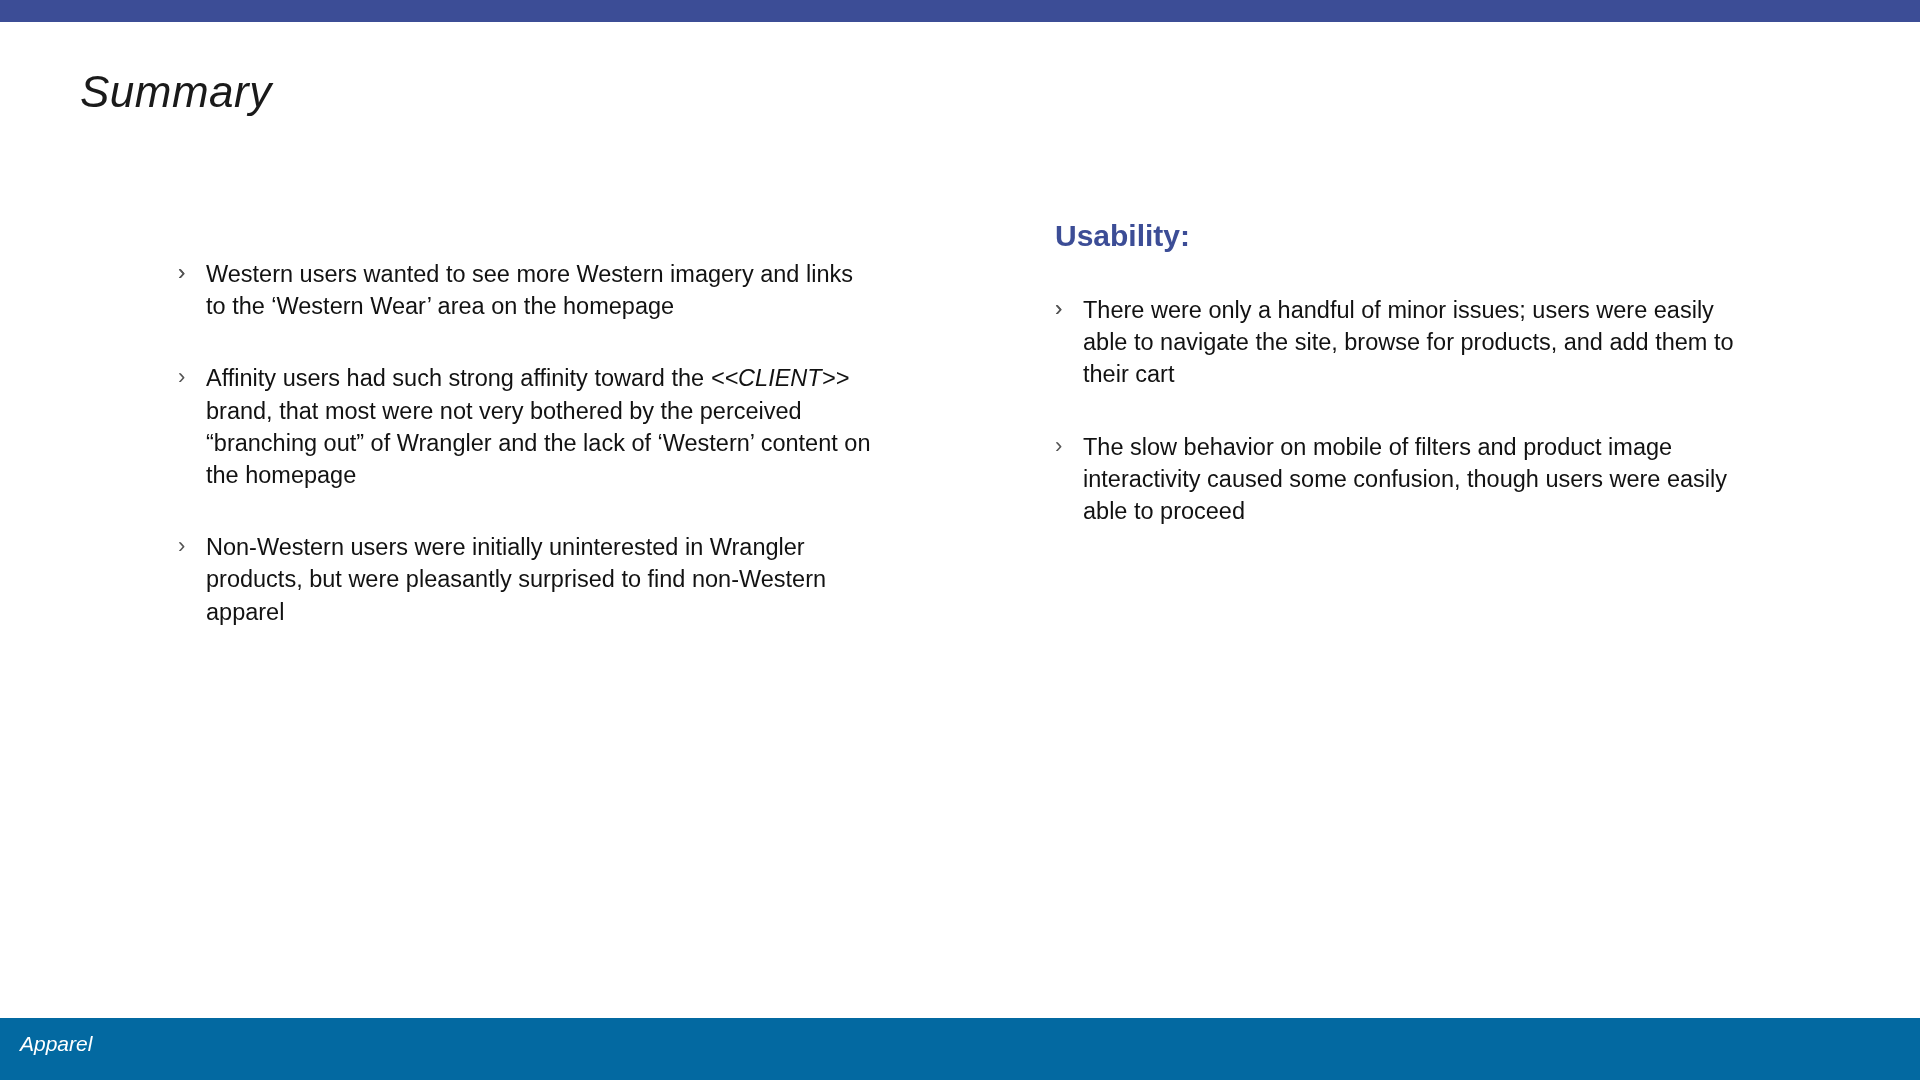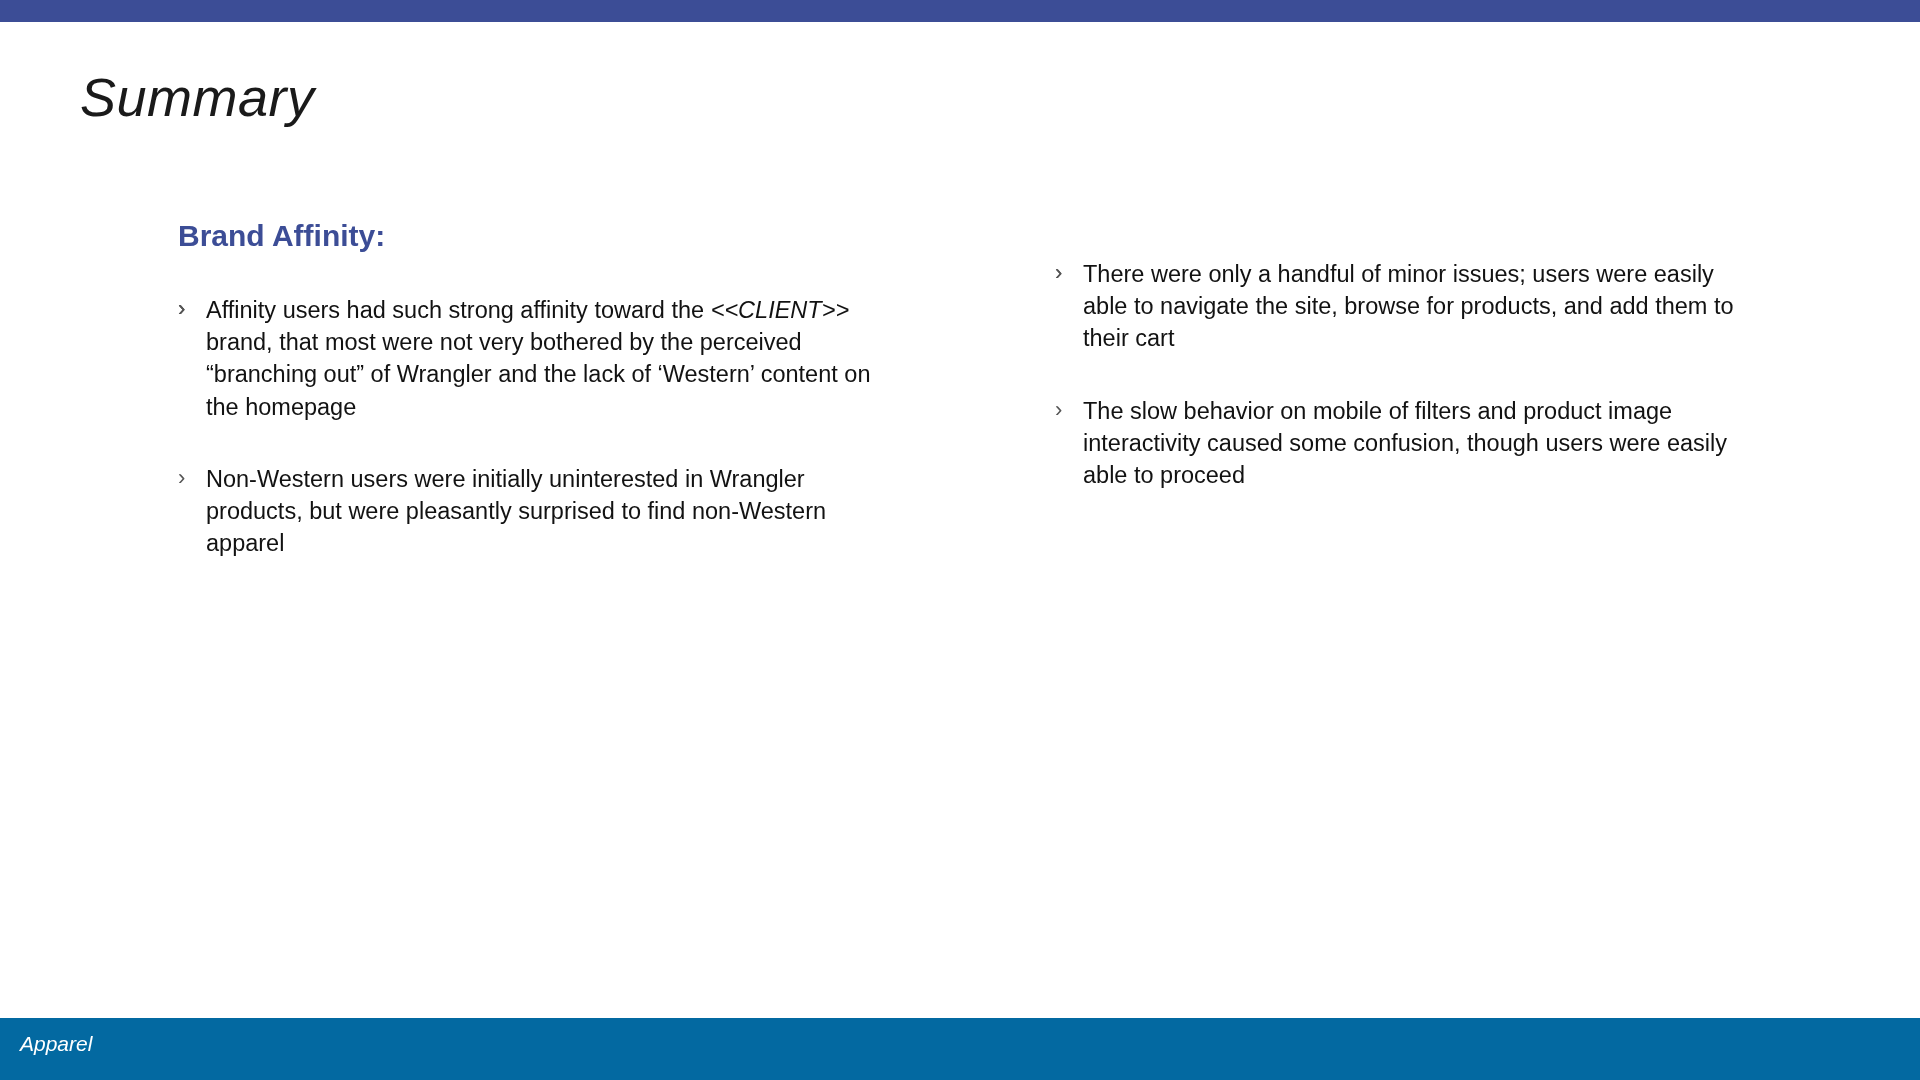--- a/index.html
+++ b/index.html
@@ -30,21 +30,21 @@
     width: 1920px;
     height: 22px;
     background: #3c4d96;
   }
 
   
   .slide-title {
     position: absolute;
     top: 68px;
     left: 80px;
-    font-size: 54px;
+    font-size: 44px;
     font-style: italic;
     font-weight: 400;
     color: #1a1a1a;
     letter-spacing: 0.5px;
     line-height: 1.1;
   }
 
   
   .columns {
     position: absolute;
@@ -130,30 +130,30 @@
 
 <div class="slide">
 
   <div class="top-bar"></div>
 
   <div class="slide-title">Summary</div>
 
   <div class="columns">
 
     <div class="col col-left">
-      <div class="col-heading">Brand Affinity:</div>
       <ul class="bullets" id="list-0">
           <li><span class="marker">›</span></li>
-          <li><span class="marker">›</span></li>
+          <li><span class="marker">›</span><span><span>Western users wanted to see more Western imagery and links to the ‘Western Wear’ area on the homepage</span></span></li>
           <li><span class="marker">›</span><span><span>Affinity users had such strong affinity toward the </span><em class="ital">&lt;&lt;CLIENT&gt;&gt;</em><span> brand, that most were not very bothered by the perceived “branching out” of Wrangler and the lack of ‘Western’ content on the homepage</span></span></li>
           <li><span class="marker">›</span><span><span>Non-Western users were initially uninterested in Wrangler products, but were pleasantly surprised to find non-Western apparel</span></span></li>
         </ul>
     </div>
 
     <div class="col col-right">
+      <div class="col-heading">Usability:</div>
       <ul class="bullets" id="list-1">
           <li><span class="marker">›</span></li>
           <li><span class="marker">›</span><span><span>There were only a handful of minor issues; users were easily able to navigate the site, browse for products, and add them to their cart</span></span></li>
           <li><span class="marker">›</span><span><span>The slow behavior on mobile of filters and product image interactivity caused some confusion, though users were easily able to proceed</span></span></li>
         </ul>
     </div>
 
   </div>
 
   <div class="bottom-bar">

